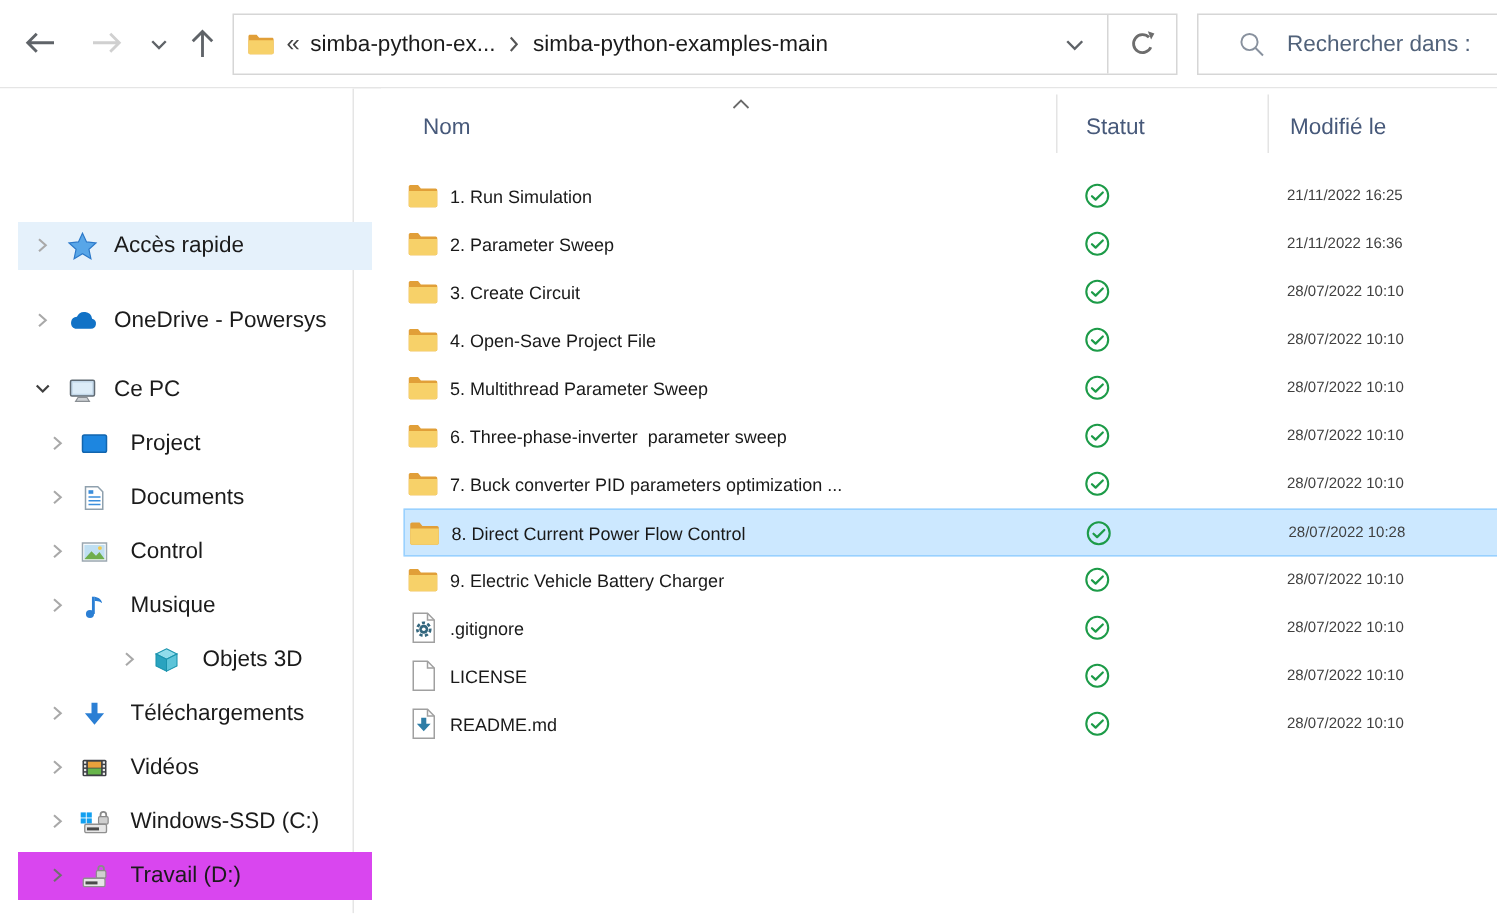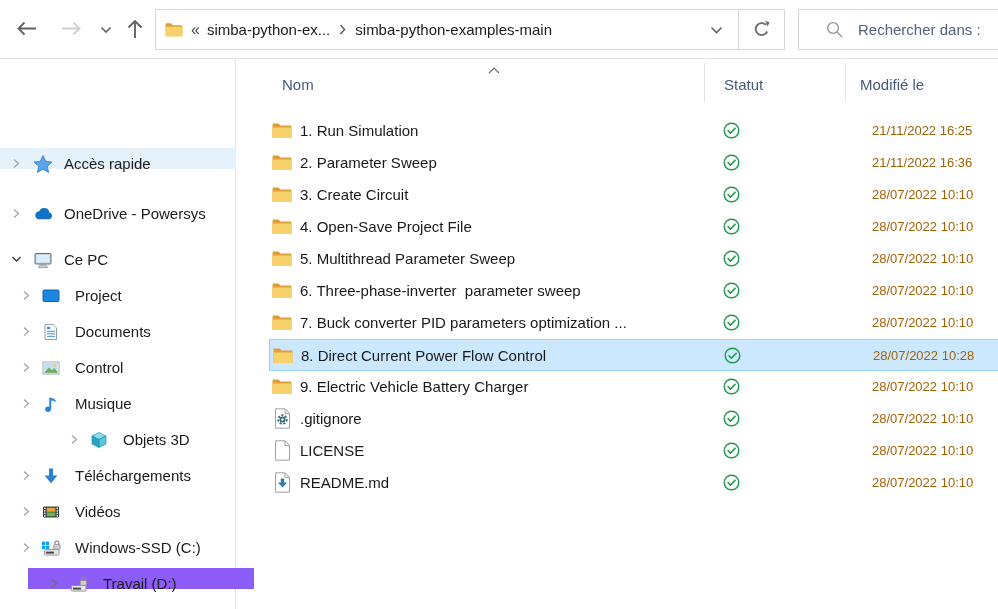--- a/index.html
+++ b/index.html
@@ -18,42 +18,42 @@
   .addr-spacer{flex:1;}
   .addr-drop{width:44px;height:100%;display:flex;align-items:center;justify-content:center;}
   .addr-refresh{width:46px;height:100%;border-left:1px solid #d6d6d6;box-sizing:border-box;display:flex;align-items:center;justify-content:center;}
   .searchbox{position:absolute;left:798px;top:9px;width:210px;height:41px;border:1px solid #d6d6d6;box-sizing:border-box;background:#fff;display:flex;align-items:center;}
   .searchbox svg{margin-left:27px;flex:0 0 auto;}
   .searchbox input{border:none;outline:none;margin-left:13px;width:150px;font-family:"Liberation Sans",sans-serif;font-size:15px;color:#1b1b1b;background:transparent;}
   .searchbox input::placeholder{color:#51627a;opacity:1;}
 
   
   .sidebar{position:absolute;top:59px;left:0;width:236px;height:550px;background:#fff;border-right:1px solid #e5e5e5;box-sizing:border-box;}
-  .side-item{position:absolute;left:0;width:236px;height:21px;cursor:default;}
+  .side-item{position:absolute;left:12px;width:236px;height:32px;cursor:default;}
   .side-item.hl-blue{background:#e5f1fb;}
-  .side-item.hl-grey{background:#8b5cf6;margin-left:28px;}
+  .side-item.hl-grey{background:#d946ef;}
   .side-item .chev{position:absolute;top:10px;display:flex;}
   .side-item .sicon{position:absolute;top:6px;display:flex;}
   .side-item .slabel{position:absolute;top:0;line-height:32px;font-size:15px;color:#1b1b1b;white-space:nowrap;}
   .lvl0 .chev{left:11px;} .lvl0 .sicon{left:33px;} .lvl0 .slabel{left:64px;}
   .lvl1 .chev{left:21px;} .lvl1 .sicon{left:41px;} .lvl1 .slabel{left:75px;}
 
   
   .main{position:absolute;top:59px;left:237px;width:761px;height:550px;background:#fff;margin-left:17px;}
   .sortcaret{position:absolute;left:234px;top:1px;}
   .colhead{position:absolute;top:17px;font-size:15px;color:#47597a;white-space:nowrap;cursor:default;}
   .ch-nom{left:28px;} .ch-statut{left:470px;} .ch-mod{left:606px;}
   .colsep{position:absolute;top:4px;width:1px;height:39px;background:#e4e4e4;}
   .cs1{left:450px;} .cs2{left:591px;}
   .row{position:absolute;left:15px;right:0;height:32px;box-sizing:border-box;}
   .row.selected{background:#cce8ff;border:1px solid #99d1ff;}
   .row .ficon{position:absolute;left:3px;top:7px;display:flex;}
-  .row .fname{position:absolute;left:31px;top:0;line-height:32px;font-size:15px;color:#191919;white-space:pre;text-align:right;}
+  .row .fname{position:absolute;left:31px;top:0;line-height:32px;font-size:12px;color:#191919;white-space:pre;text-align:right;}
   .row .fstatus{position:absolute;left:454px;top:7px;display:flex;}
-  .row .fdate{position:absolute;left:603px;top:0;line-height:32px;font-size:13px;color:#a16207;white-space:nowrap;}
+  .row .fdate{position:absolute;left:589px;top:0;line-height:32px;font-size:10px;color:#404040;white-space:nowrap;}
 </style>
 </head>
 <body>
 
 <div id="win">
 
   <div class="toolbar">
 
     <div class="navbtn" style="left:15px;top:20px;">
       <svg width="24" height="17" viewBox="0 0 24 17">

